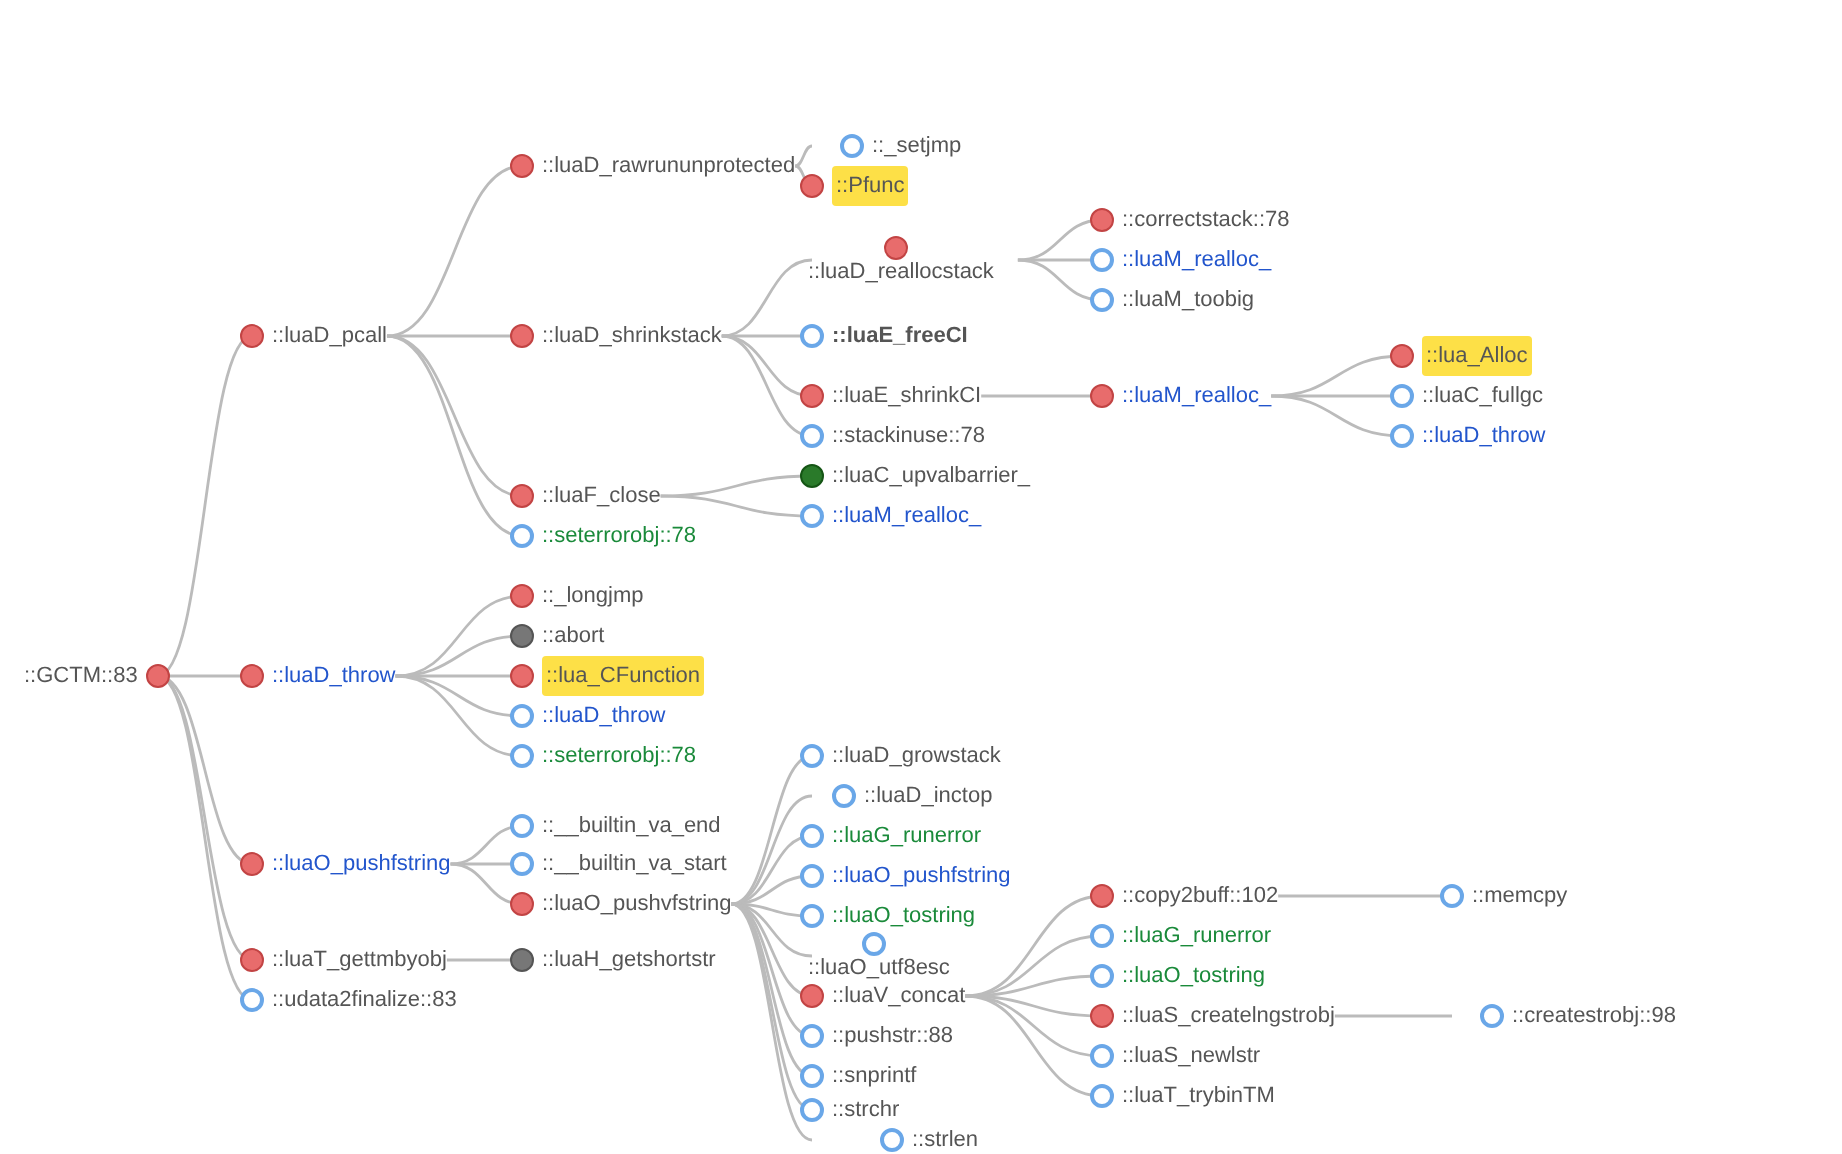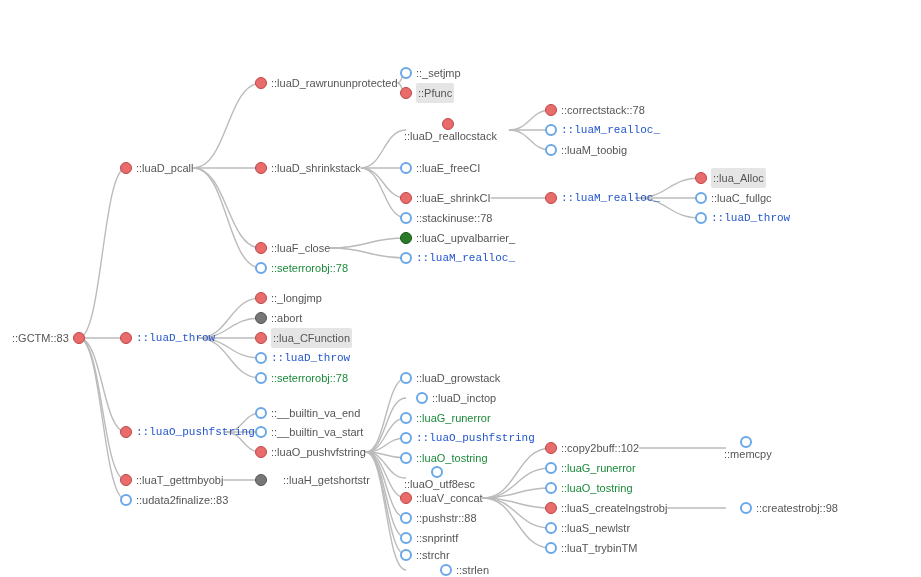--- a/index.html
+++ b/index.html
@@ -47,24 +47,24 @@
     border: 1px solid #155515;
   }
   .dot.open {
     background: #fff;
     border: 2px solid #6aa7e8;
   }
   .lbl {
     margin-left: 4px;
     color: #555;
   }
-  .lbl.blue { color: #2255cc; font-family: Liberation Mono, monospace; }
+  .lbl.blue { color: #2255cc; }
   .lbl.green { color: #1a8a3a; }
   .lbl.hl {
-    background: #e5e5e5;
+    background: #fde047;
     padding: 4px 2px;
     border-radius: 2px;
     color: #555;
   }
   .rootlbl {
     margin-right: 4px;
   }
 </style>
 </head>
 <body>
@@ -194,39 +194,39 @@
 </div>
 <div class="node" id="n_va_start" style="left:255px; top:432px;">
   <span class="dot open"></span>
   <span class="lbl">::__builtin_va_start</span>
 </div>
 <div class="node" id="n_pushvfstring" style="left:255px; top:452px;">
   <span class="dot filled"></span>
   <span class="lbl">::luaO_pushvfstring</span>
 </div>
 
-<div class="node" id="n_getshortstr" style="left:255px; top:480px;gap:12px;">
+<div class="node" id="n_getshortstr" style="left:255px; top:480px;">
   <span class="dot filled-dark"></span>
   <span class="lbl">::luaH_getshortstr</span>
 </div>
 
-<div class="node" id="n_setjmp" style="left:400px; top:73px;">
+<div class="node" id="n_setjmp" style="left:420px; top:73px;">
   <span class="dot open"></span>
   <span class="lbl">::_setjmp</span>
 </div>
 <div class="node" id="n_Pfunc" style="left:400px; top:93px;">
   <span class="dot filled"></span>
   <span class="lbl hl">::Pfunc</span>
 </div>
 
 <div class="node" id="n_reallocstack" style="left:400px; top:130px;flex-direction:column;">
   <span class="dot filled"></span>
   <span class="lbl">::luaD_reallocstack</span>
 </div>
-<div class="node" id="n_freeCI" style="left:400px; top:168px;">
+<div class="node" id="n_freeCI" style="left:400px; top:168px;font-weight:bold;">
   <span class="dot open"></span>
   <span class="lbl">::luaE_freeCI</span>
 </div>
 <div class="node" id="n_shrinkCI" style="left:400px; top:198px;">
   <span class="dot filled"></span>
   <span class="lbl">::luaE_shrinkCI</span>
 </div>
 <div class="node" id="n_stackinuse" style="left:400px; top:218px;">
   <span class="dot open"></span>
   <span class="lbl">::stackinuse::78</span>
@@ -335,20 +335,20 @@
 </div>
 <div class="node" id="n_fullgc" style="left:695px; top:198px;">
   <span class="dot open"></span>
     <span class="lbl">::luaC_fullgc</span>
 </div>
 <div class="node" id="n_luaD_throw_e" style="left:695px; top:218px;">
   <span class="dot open"></span>
     <span class="lbl blue">::luaD_throw</span>
 </div>
 
-<div class="node" id="n_memcpy" style="left:720px; top:448px;flex-direction:column;">
+<div class="node" id="n_memcpy" style="left:720px; top:448px;">
   <span class="dot open"></span>
     <span class="lbl">::memcpy</span>
 </div>
 <div class="node" id="n_createstrobj" style="left:740px; top:508px;">
   <span class="dot open"></span>
     <span class="lbl">::createstrobj::98</span>
 </div>
 
 </body></html>

